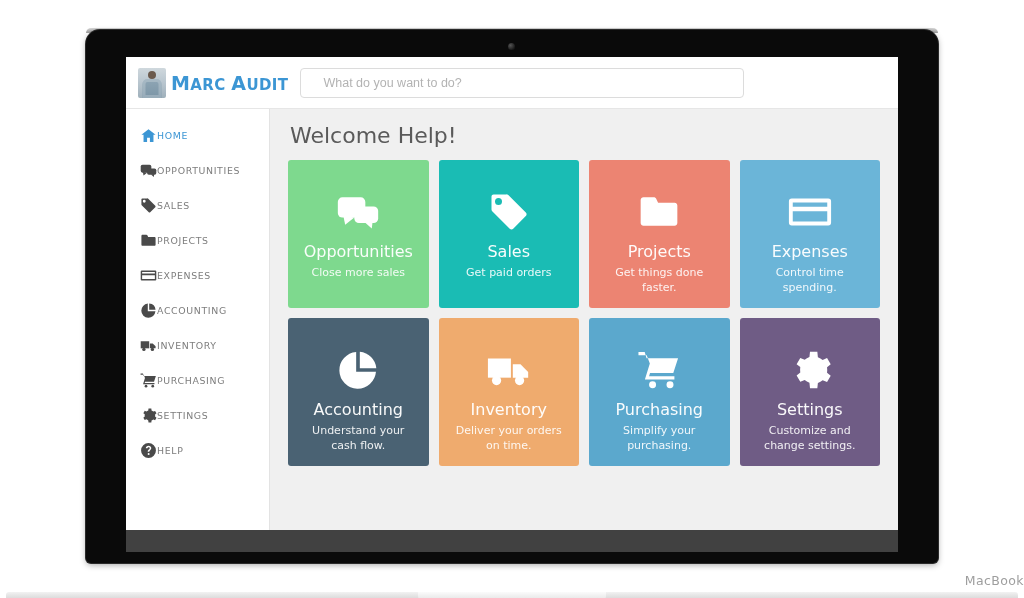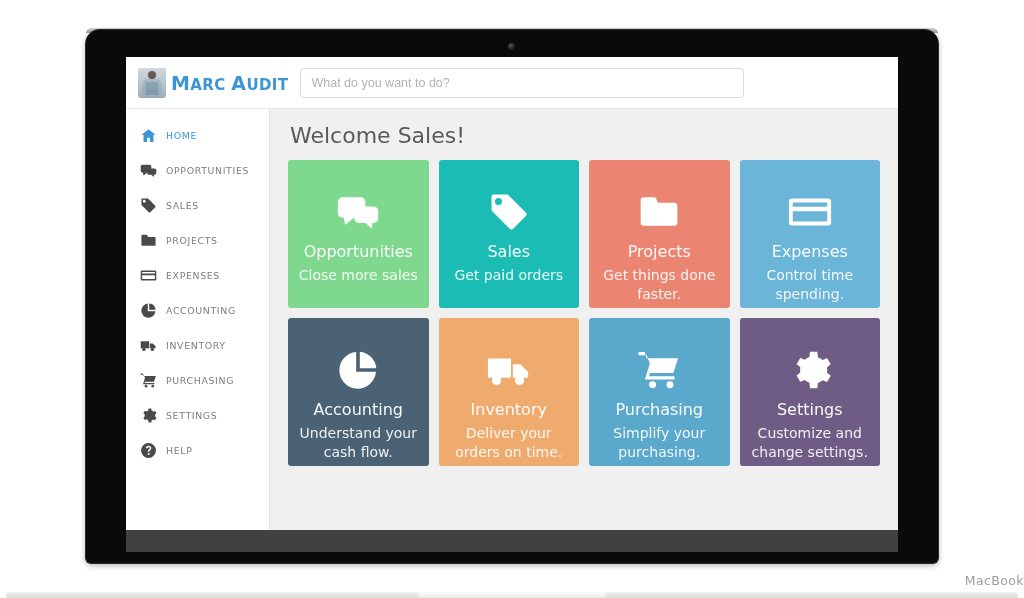--- a/index.html
+++ b/index.html
@@ -85,34 +85,34 @@
   }
   .brand-name {
     color:#3c96d4; font-size:19px; font-weight:bold; letter-spacing:.4px;
     font-family:"DejaVu Sans", sans-serif;
   }
   .brand-name .small { font-size:15px; }
 
   .search-wrap { flex:1; padding-left:12px; max-width:456px; }
   .search-input {
     width:100%; height:30px; border:1px solid #dcdcdc; border-radius:4px;
-    padding:0 10px; font-size:12.5px; color:#3b3b3b; background:#fff;
+    padding:0 22px; font-size:12.5px; color:#3b3b3b; background:#fff;
     font-family:"Liberation Sans", sans-serif; outline:none;
   }
   .search-input::placeholder { color:#b3b3b3; }
 
   .app-body { display:flex; height:421px; }
 
   
   .sidebar {
     width:144px; background:#ffffff; border-right:1px solid #e3e3e3;
     padding-top:9px; flex:0 0 144px;
   }
   .nav-item {
-    display:flex; align-items:center; gap:9px;
+    display:flex; align-items:center; 
     height:35px; padding-left:14px; cursor:pointer;
   }
   .nav-icon {
     width:17px; height:17px; flex:0 0 17px;
     display:flex; align-items:center; justify-content:center;
   }
   .nav-icon svg { width:17px; height:17px; fill:#4a4a4a; }
   .nav-label {
     font-size:9.4px; letter-spacing:.65px; color:#7d7d7d;
     font-family:"DejaVu Sans", sans-serif; text-transform:uppercase;
@@ -137,21 +137,21 @@
     display:flex; flex-direction:column; align-items:center;
     color:#fff; cursor:pointer; padding-top:26px;
   }
   .tile-icon { height:52px; display:flex; align-items:center; justify-content:center; }
   .tile-icon svg { fill:#fff; }
   .tile-title {
     font-size:16px; font-weight:normal; margin-top:4px;
     font-family:"DejaVu Sans", sans-serif; color:rgba(255,255,255,.96);
   }
   .tile-sub {
-    font-size:14px; margin-top:5px; text-align:center;
+    font-size:11px; margin-top:5px; text-align:center;
     line-height:1.35; padding:0 10px;
     color:rgba(255,255,255,.9);
     font-family:"DejaVu Sans", sans-serif;
   }
 </style>
 </head>
 <body>
 
 <div id="laptop-mockup">
   <div class="bezel-top-edge"></div>
@@ -270,21 +270,21 @@
           <span class="nav-icon">
             <svg viewBox="0 0 24 24">
                 <path d="M12 1.5A10.5 10.5 0 1 0 12 22.5 10.5 10.5 0 0 0 12 1.5zm.2 16.9a1.4 1.4 0 1 1 0-2.8 1.4 1.4 0 0 1 0 2.8zm2.2-6.6c-1 .8-1.2 1.2-1.2 2.1h-2.3c0-1.7.4-2.5 1.6-3.4.9-.7 1.2-1.1 1.2-1.8 0-.8-.6-1.4-1.5-1.4s-1.6.6-1.6 1.6H8.2c0-2.2 1.6-3.7 3.9-3.7 2.2 0 3.8 1.4 3.8 3.4 0 1.2-.4 2-1.5 2.9z"></path>
               </svg>
           </span>
           <span class="nav-label">Help</span>
         </div>
       </nav>
 
       <main class="main">
-        <h1 class="page-title">Welcome Sales!</h1>
+        <h1 class="page-title">Welcome Help!</h1>
 
         <div class="tile-grid">
 
           <div class="tile" style="background: rgb(126, 217, 142);">
             <span class="tile-icon">
               <svg width="44" height="44" viewBox="0 0 24 24">
                   <rect x="1" y="4" width="15" height="11" rx="2.5"></rect>
                   <path d="M4 14l1 5 5-4z"></path>
                   <rect x="10" y="9" width="13" height="9" rx="2.5"></rect>
                   <path d="M20 17l-.5 4-4-3.5z"></path>

